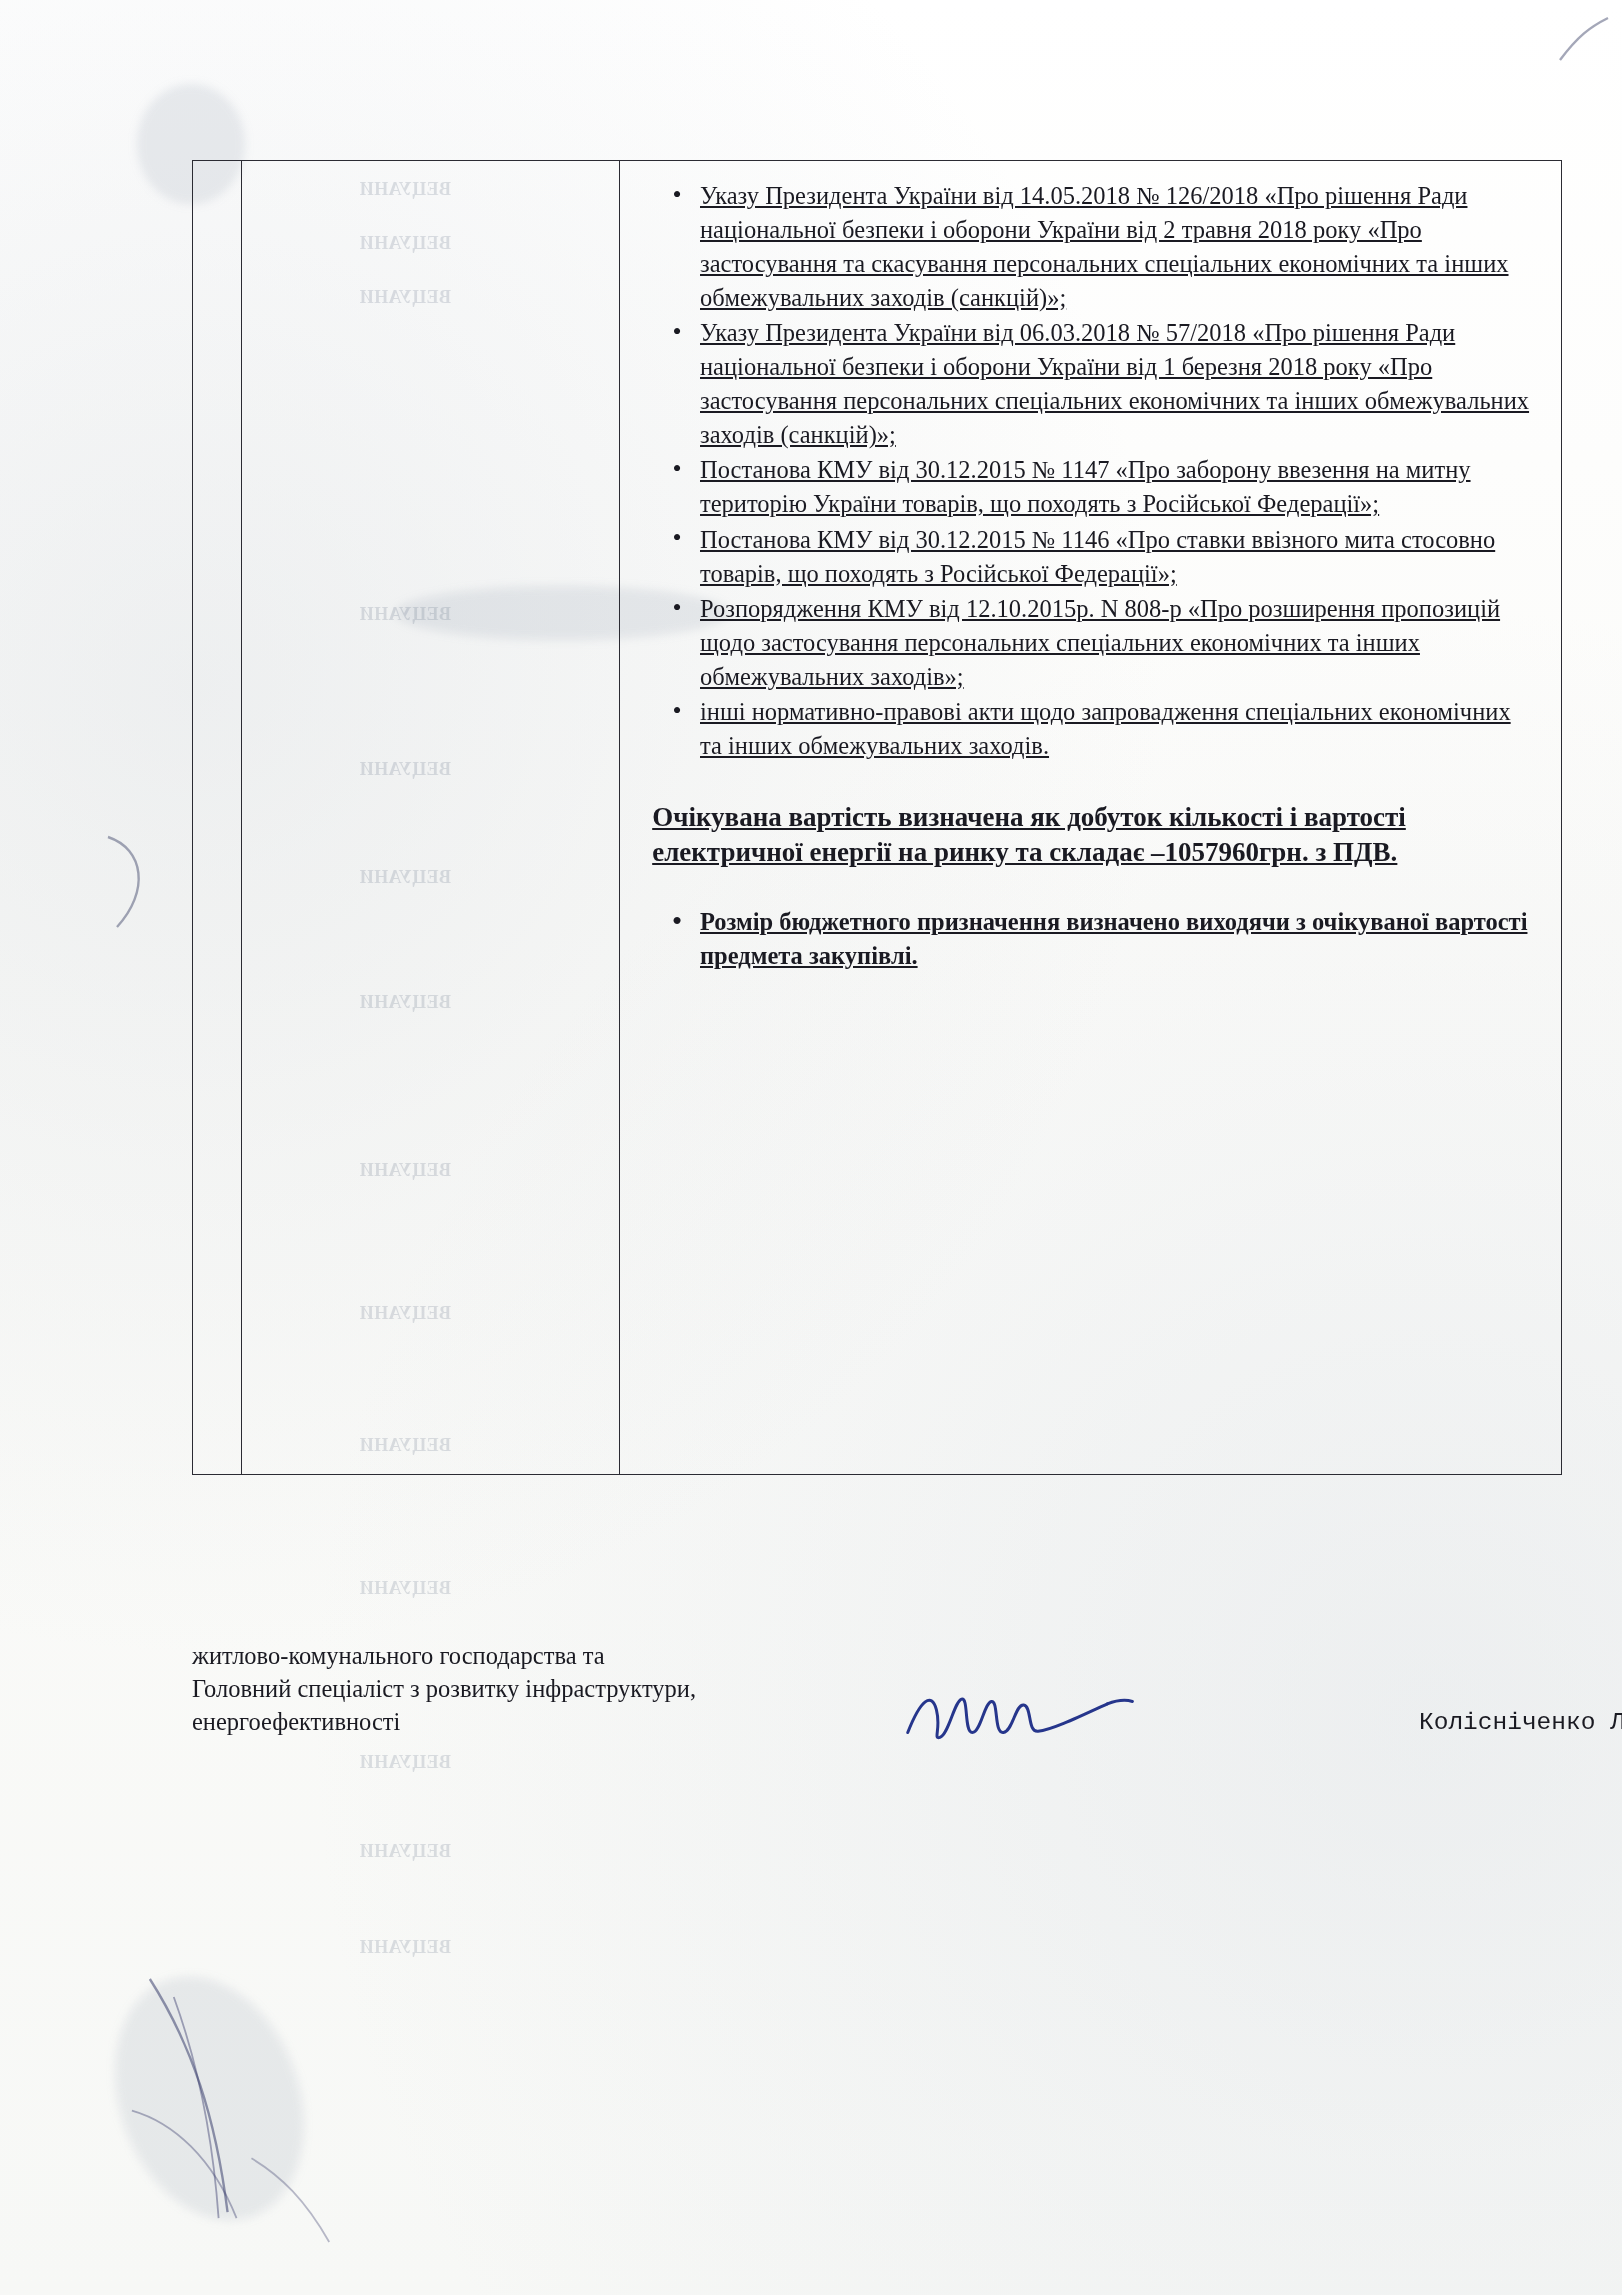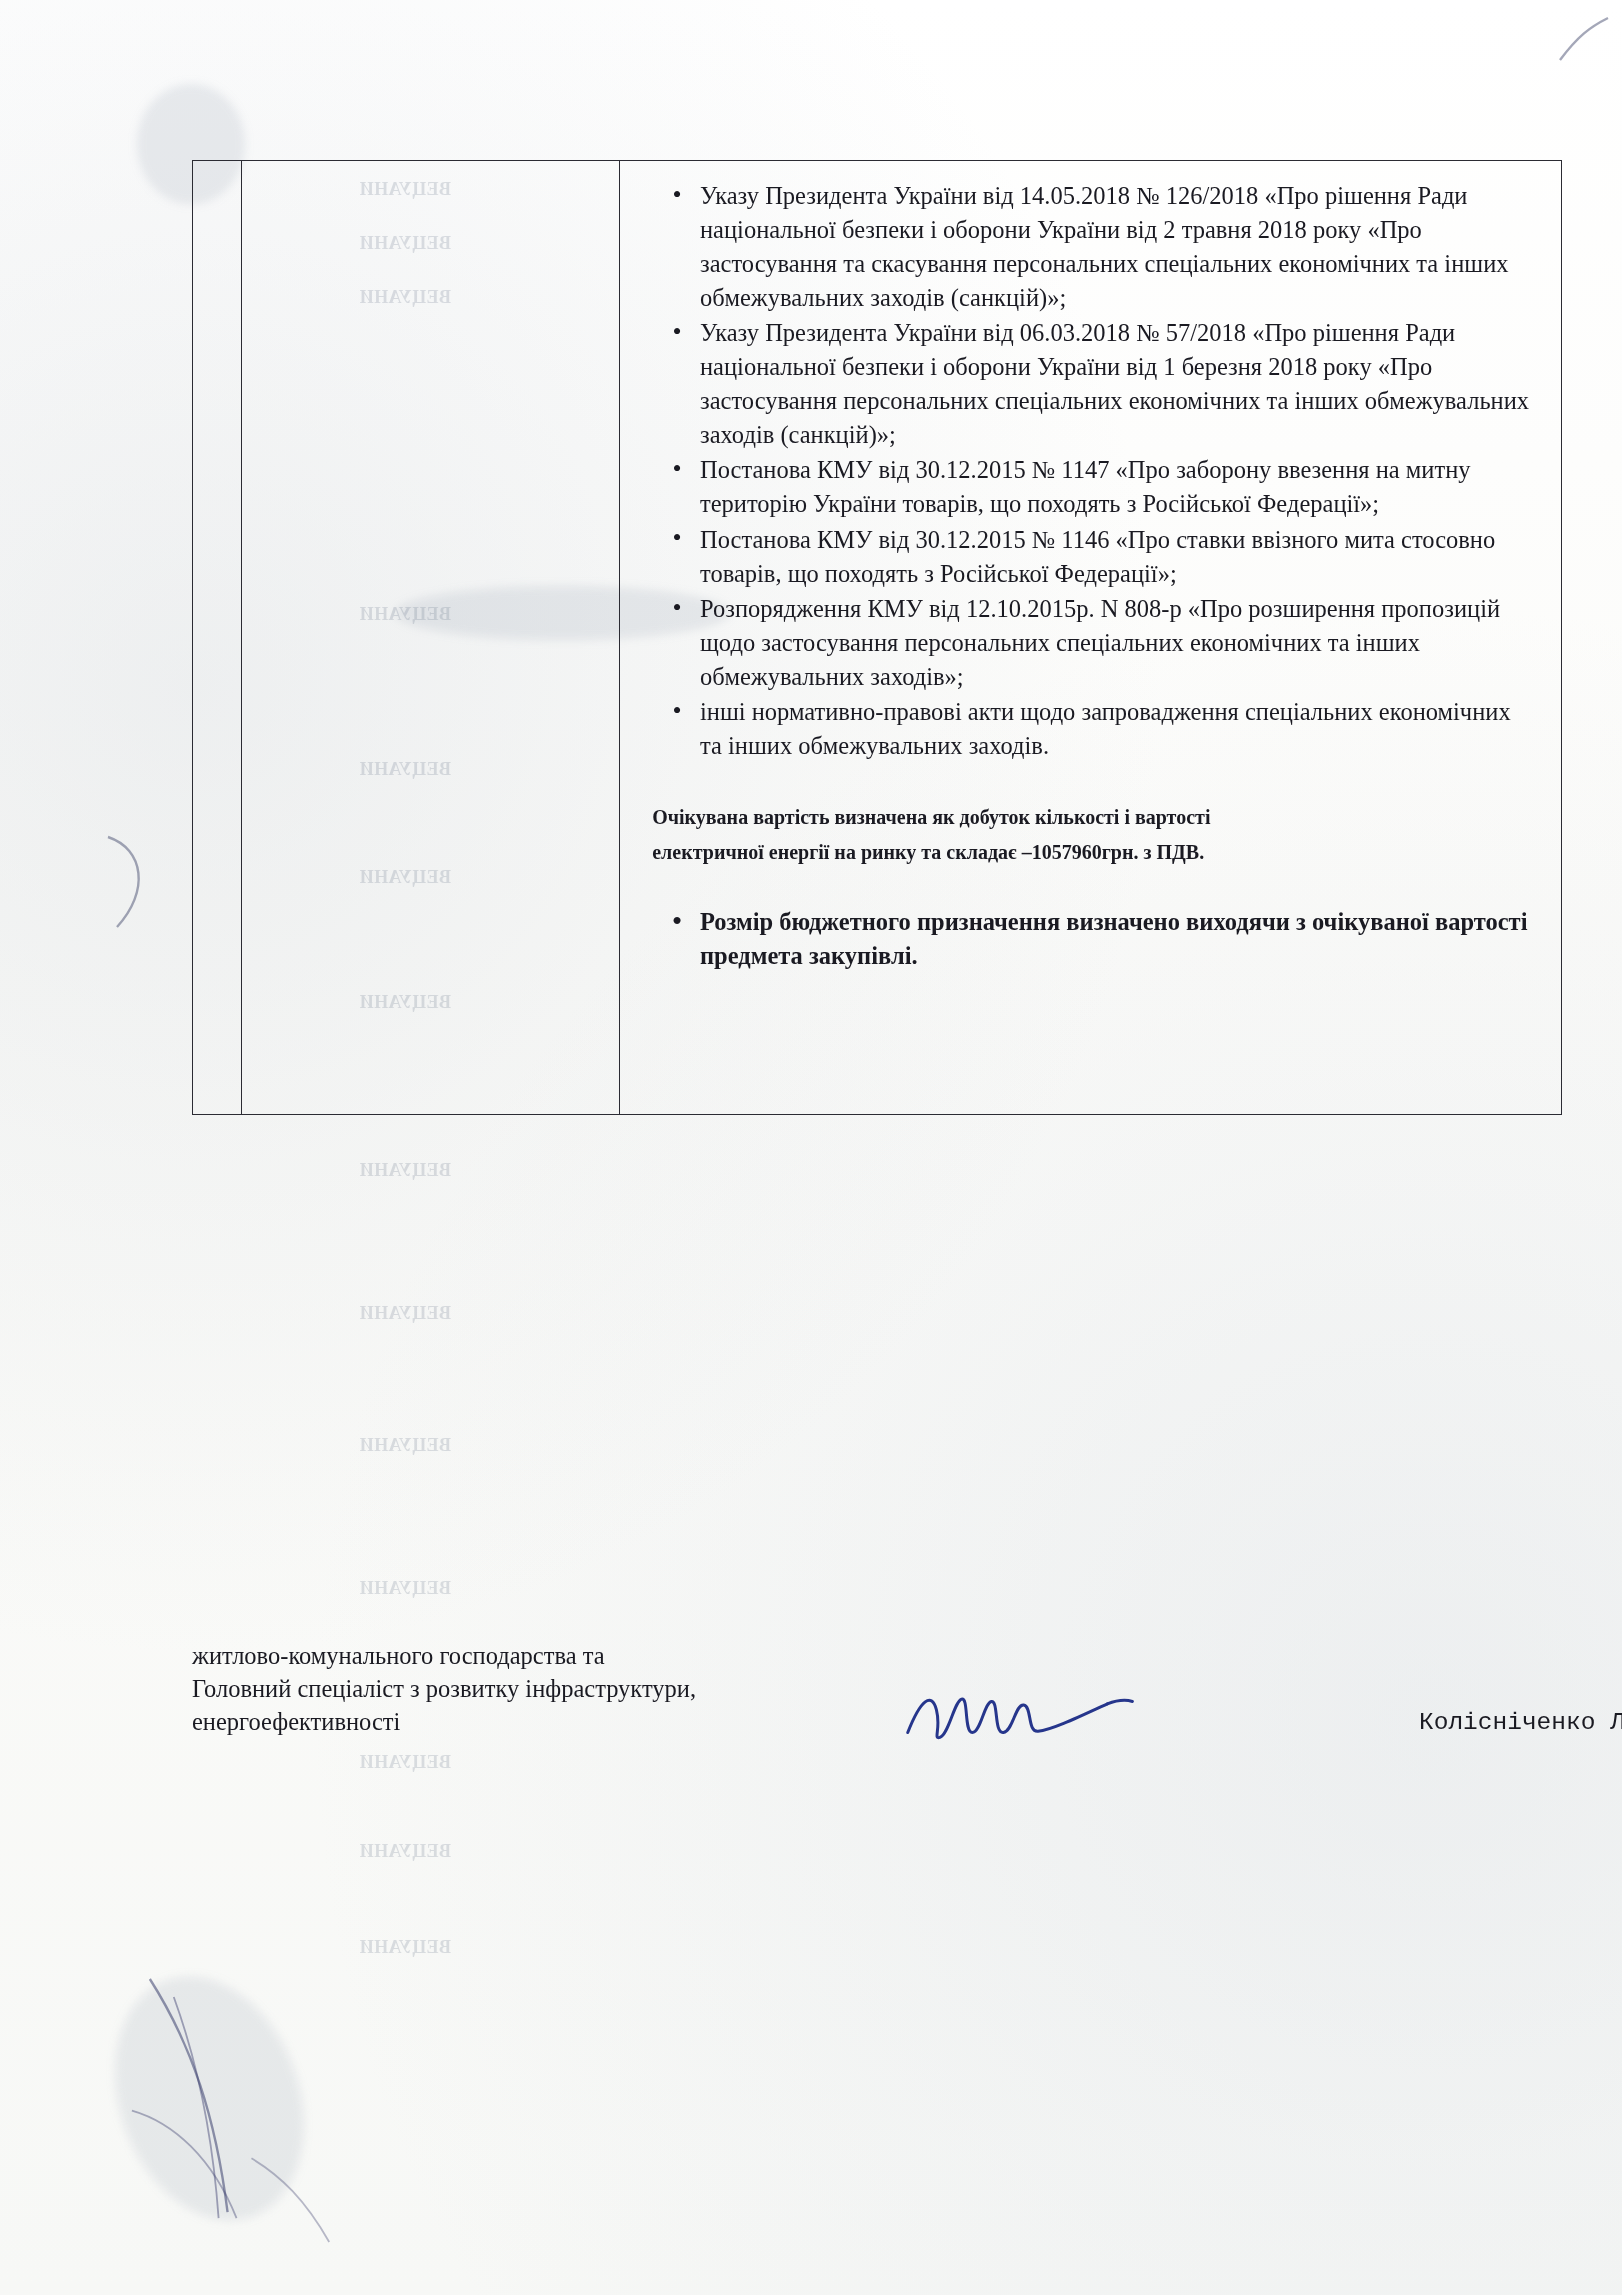--- a/index.html
+++ b/index.html
@@ -50,24 +50,25 @@
     letter-spacing: 0.4px;
   }
   .ghost-bold { font-weight: bold; }
 
   
   .table-frame {
     position: absolute;
     left: 192px;
     top: 160px;
     width: 1370px;
-    height: 955px;
+    height: 1315px;
     border: 1.8px solid #2b2b33;
     box-sizing: border-box;
     display: flex;
+    text-decoration: underline;
   }
   .col-narrow-1 {
     width: 49px;
     border-right: 1.8px solid #2b2b33;
     box-sizing: border-box;
   }
   .col-narrow-2 {
     width: 378px;
     border-right: 1.8px solid #2b2b33;
     box-sizing: border-box;
@@ -95,21 +96,21 @@
   ul.doc-list > li::before {
     content: "•";
     position: absolute;
     left: 21.5px;
     top: -1.2px;
     font-size: 26px;
     line-height: 34px;
   }
 
   .para-block {
-    font-size: 20px;
+    font-size: 27px;
     line-height: 35px;
     margin-top: 37px;
     margin-left: 1.2px;
     font-weight: 600;
   }
   .para-block .pl2 { display: block; }
 
   ul.doc-list.second {
     margin-top: 35px;
   }

